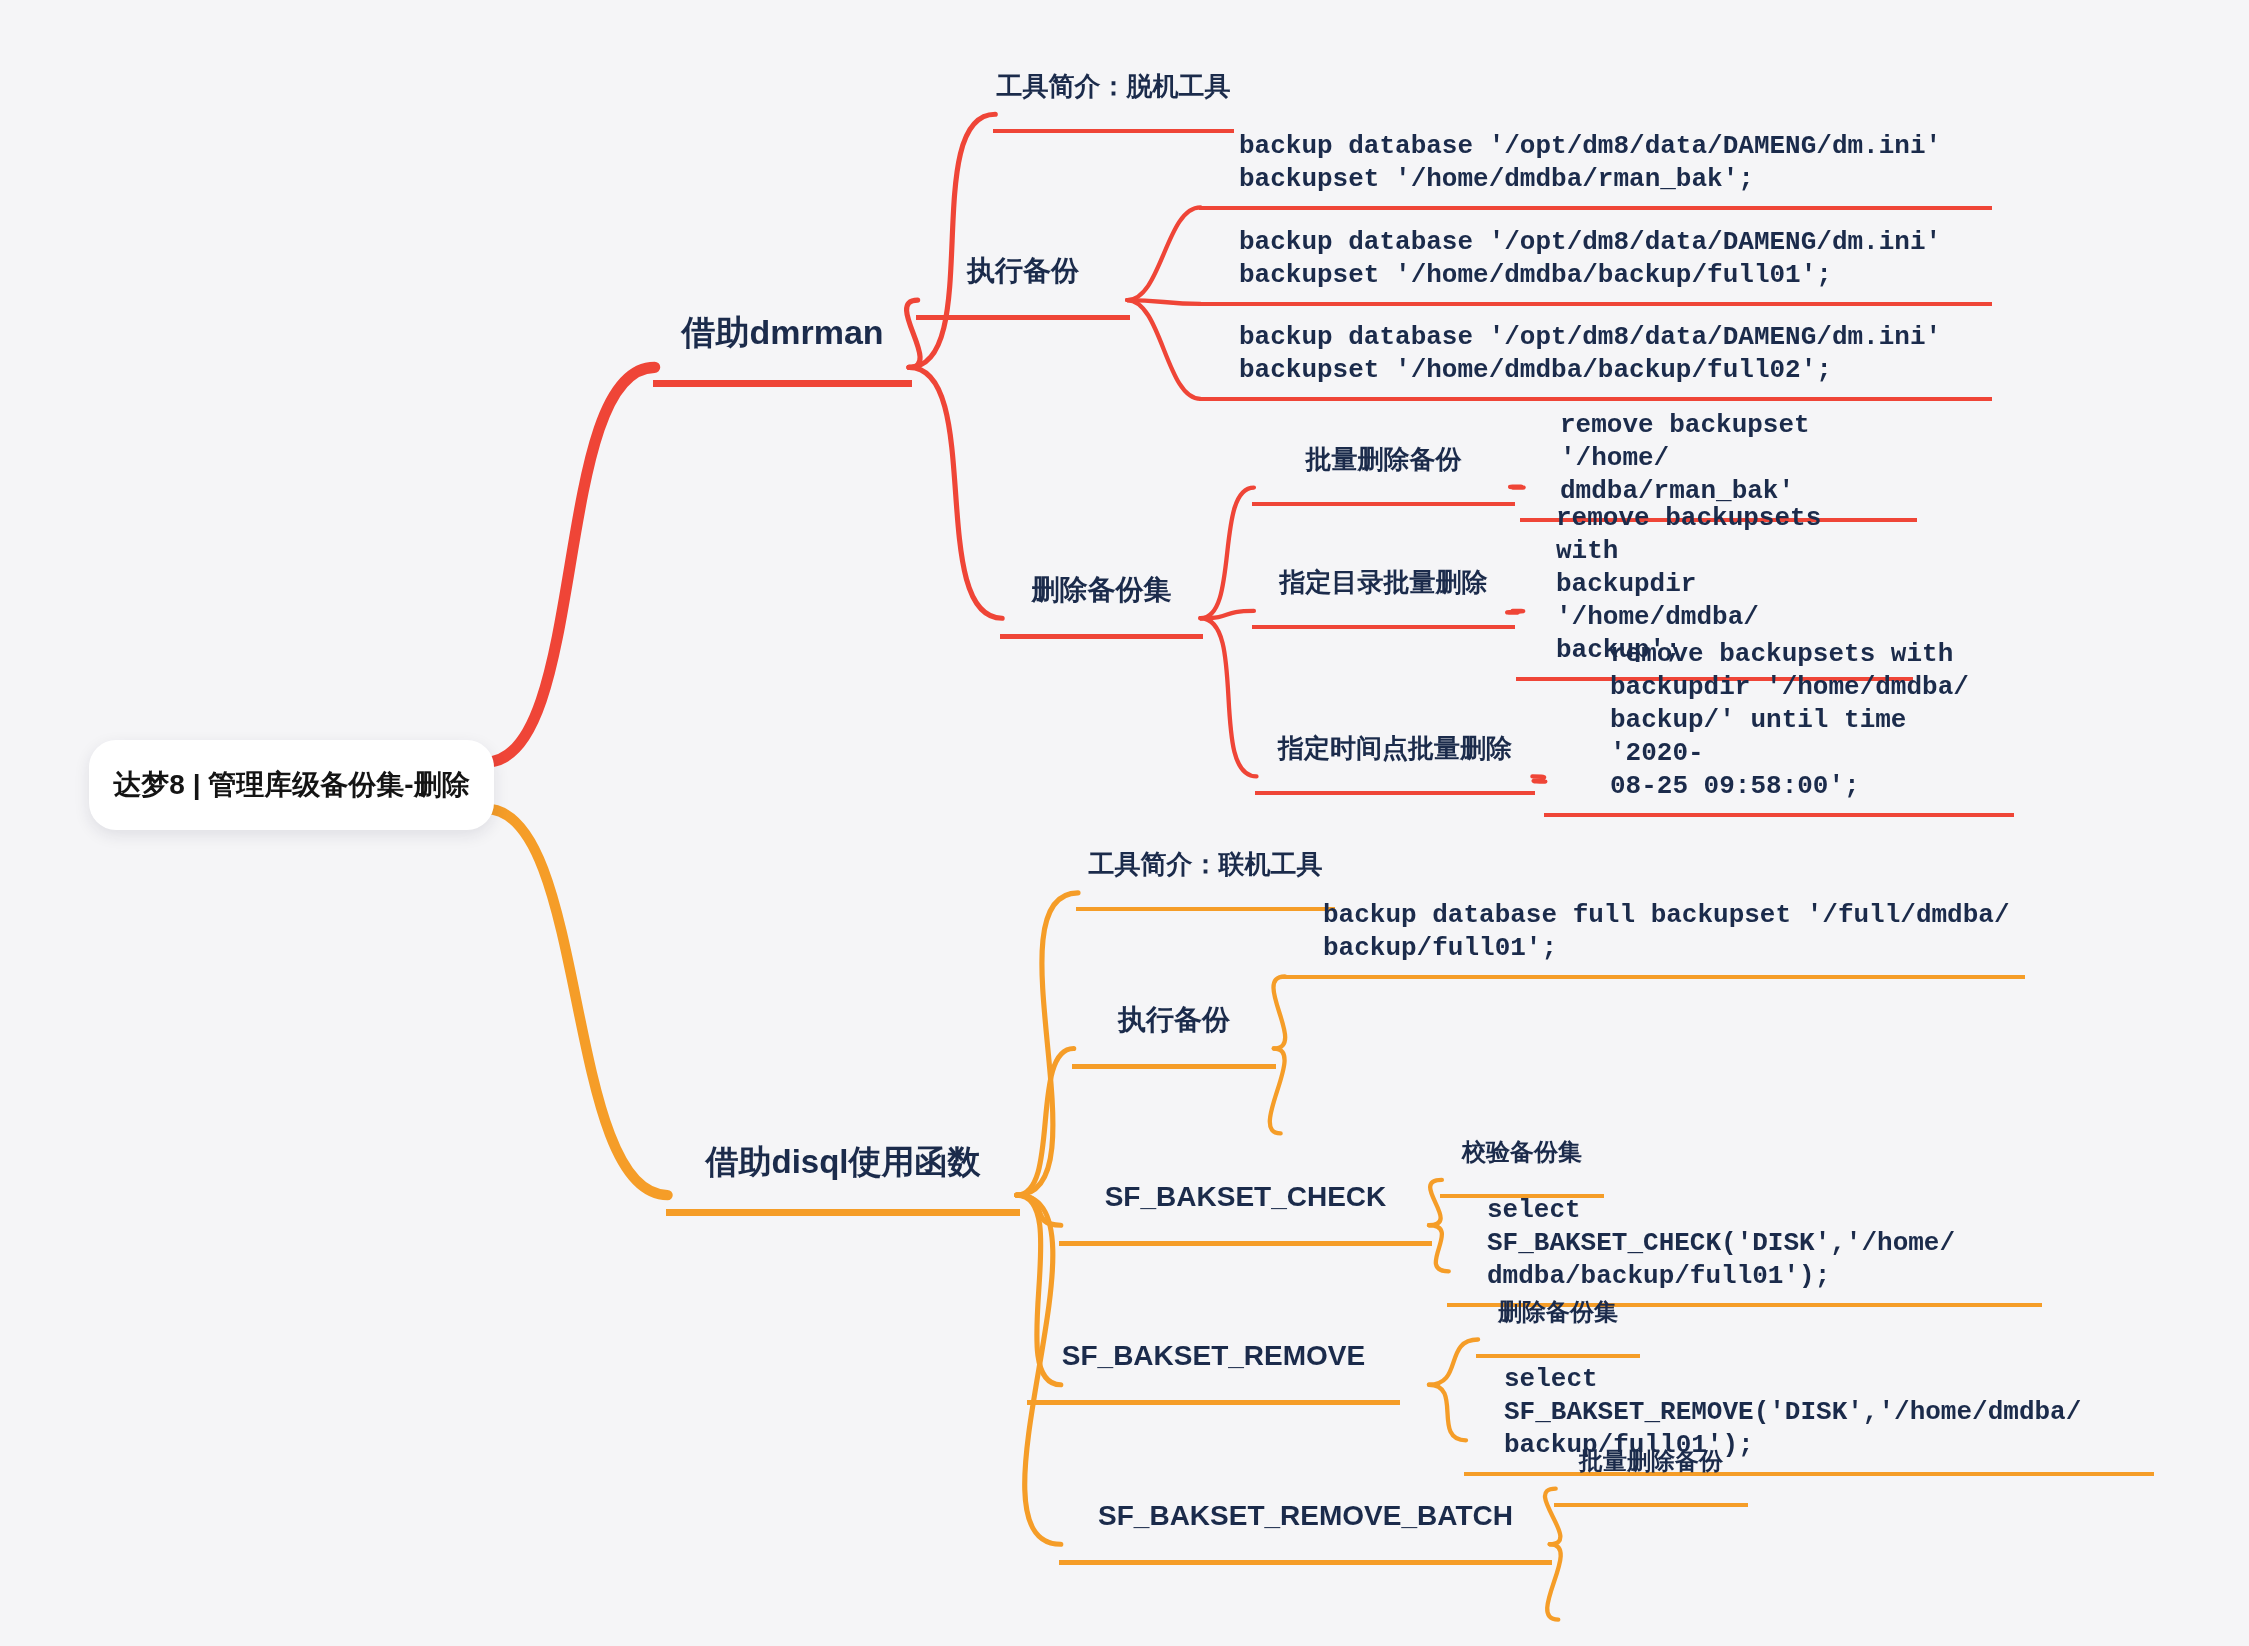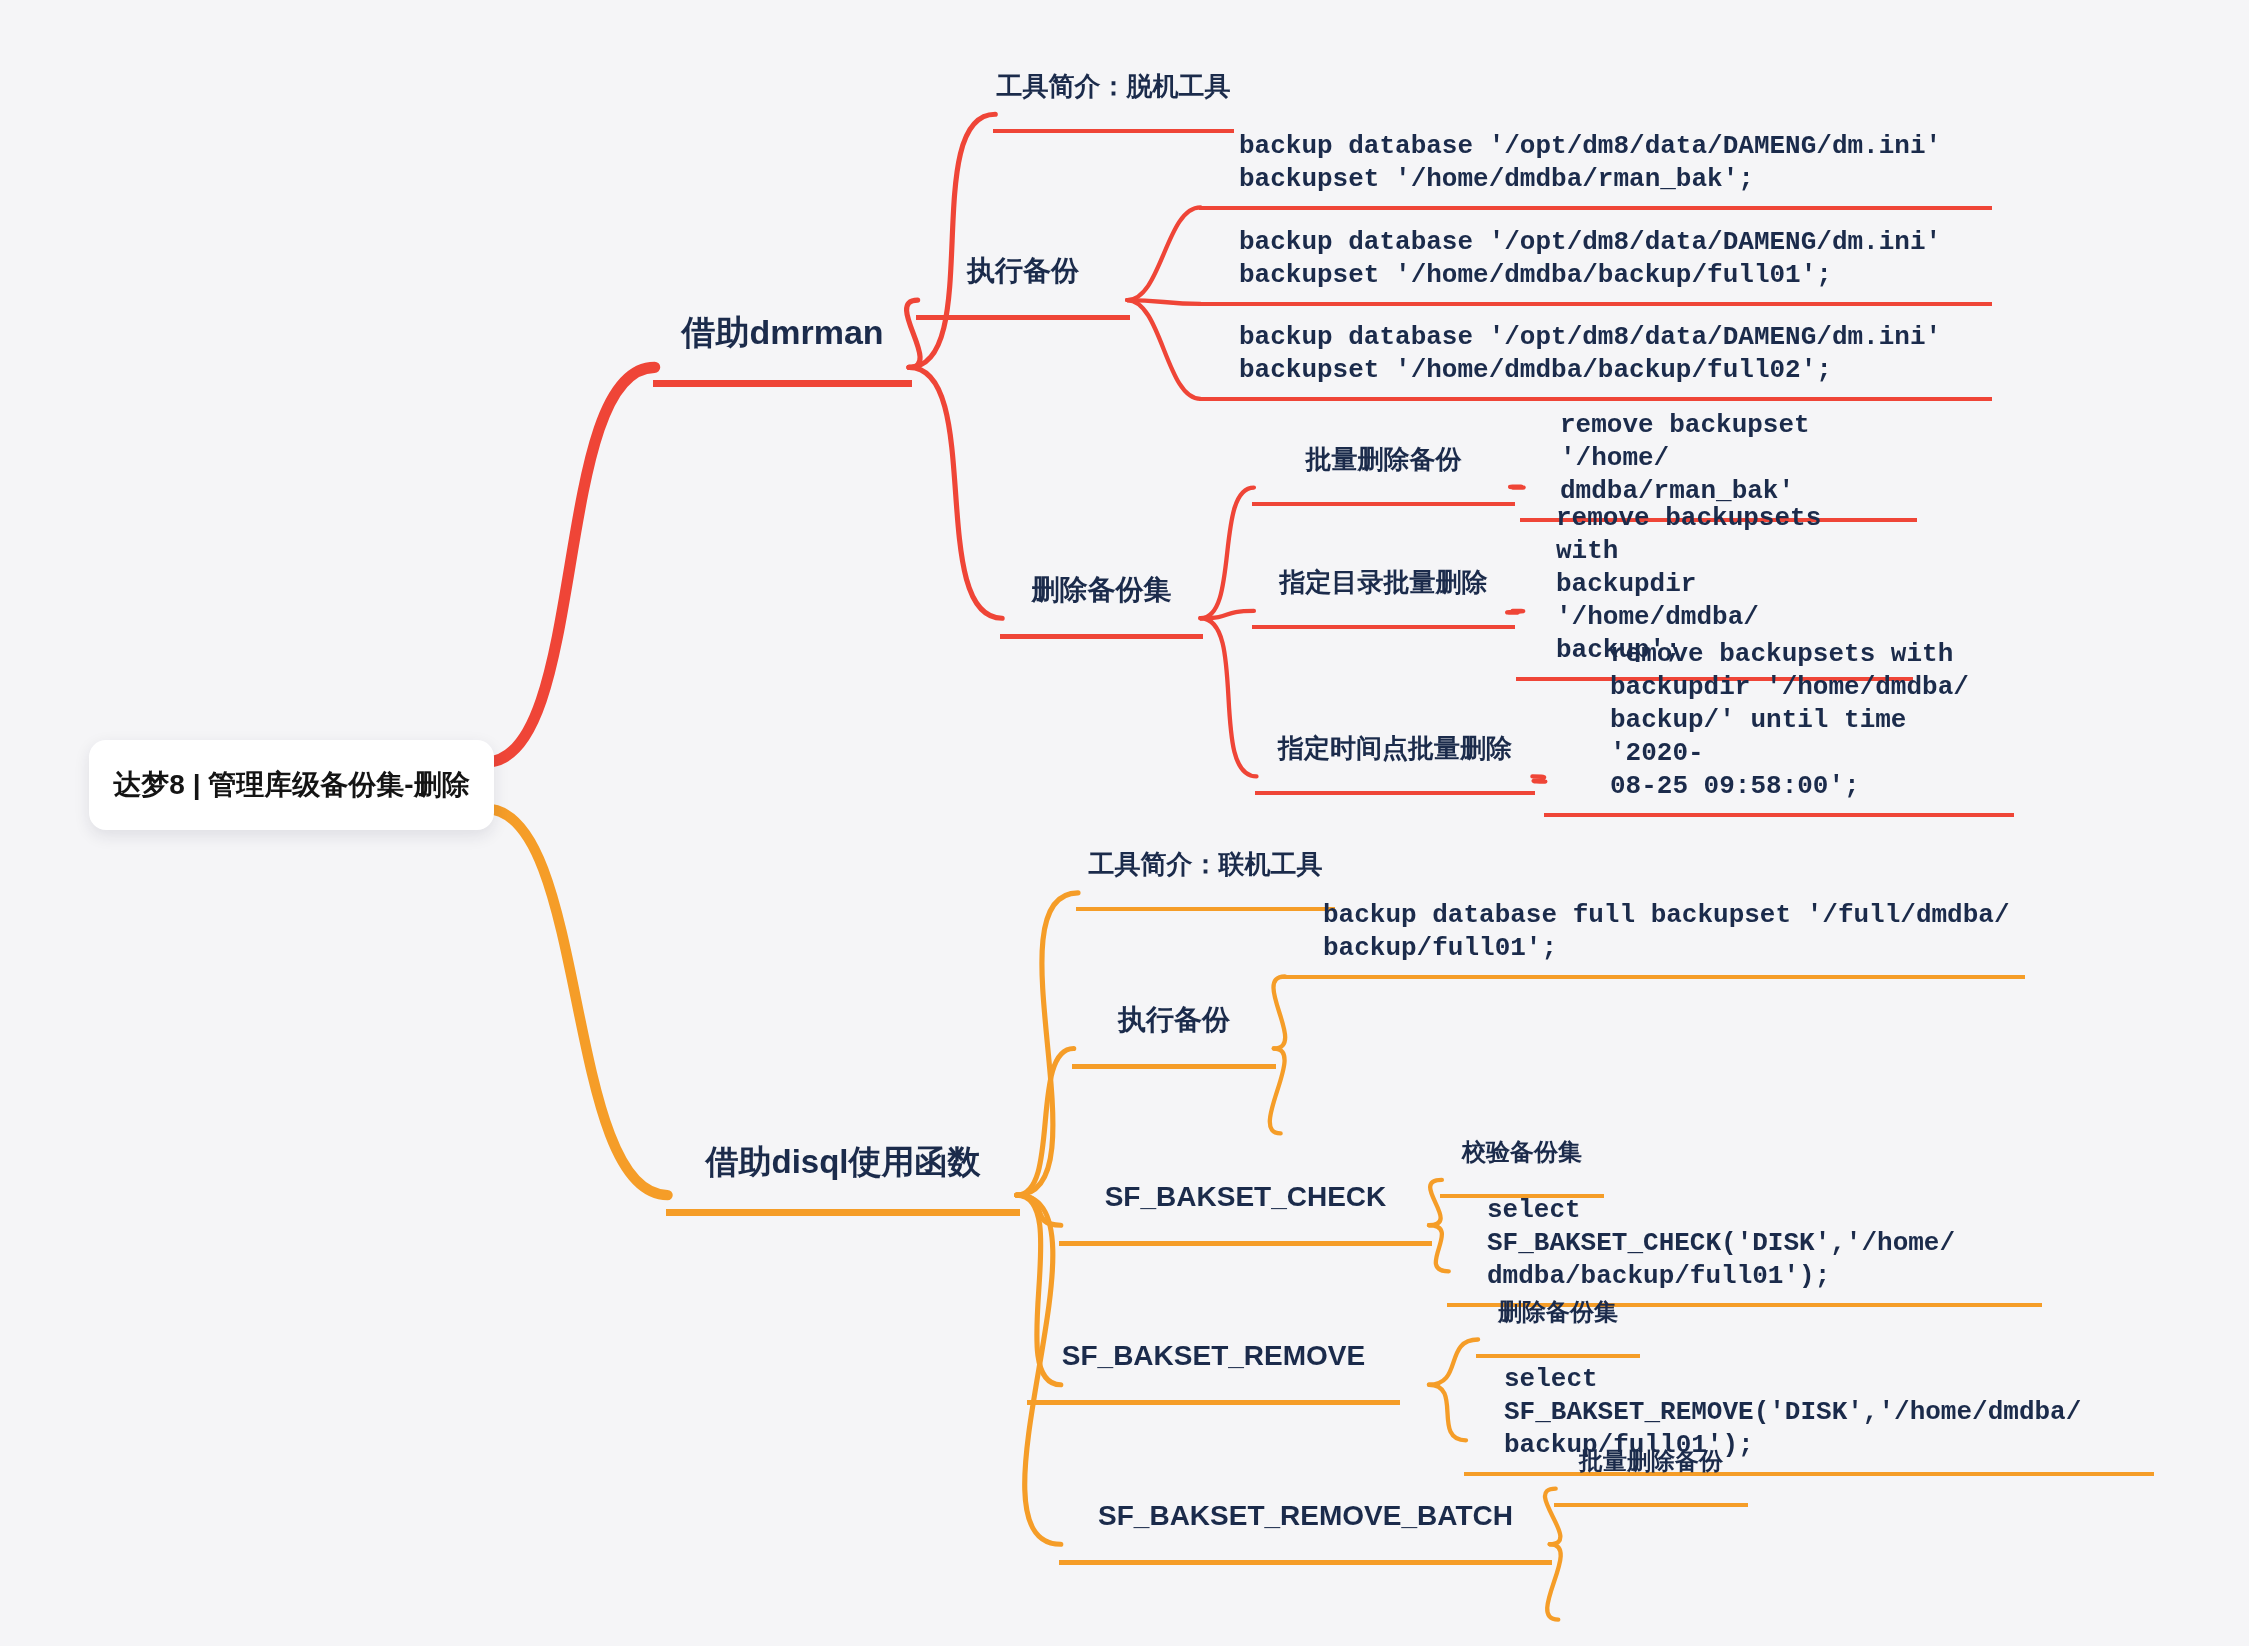--- a/index.html
+++ b/index.html
@@ -29,21 +29,21 @@
   .u8{border-bottom-width:7px;}
   .u6{border-bottom-width:5.2px;}
   .u5{border-bottom-width:4.3px;}
   .fs40{font-size:34px;}
   .fs38{font-size:33px;}
   .fs32{font-size:28px;}
   .fs30{font-size:26px;}
   .fs28{font-size:24px;}
   #root{
     left:89px;top:740px;width:405px;height:90px;
-    background:#FFFFFF;border-radius:17px;
+    background:#FFFFFF;border-radius:27px;
     box-shadow:0 5.2px 15.5px rgba(30,30,60,0.10);
     display:flex;align-items:center;justify-content:center;
     font-size:28px;color:#141414;white-space:nowrap;
   }
 </style>
 </head>
 <body>
 
 <div id="canvas">
   <svg id="wires" width="2250" height="1646" viewBox="0 0 2609 1909">

